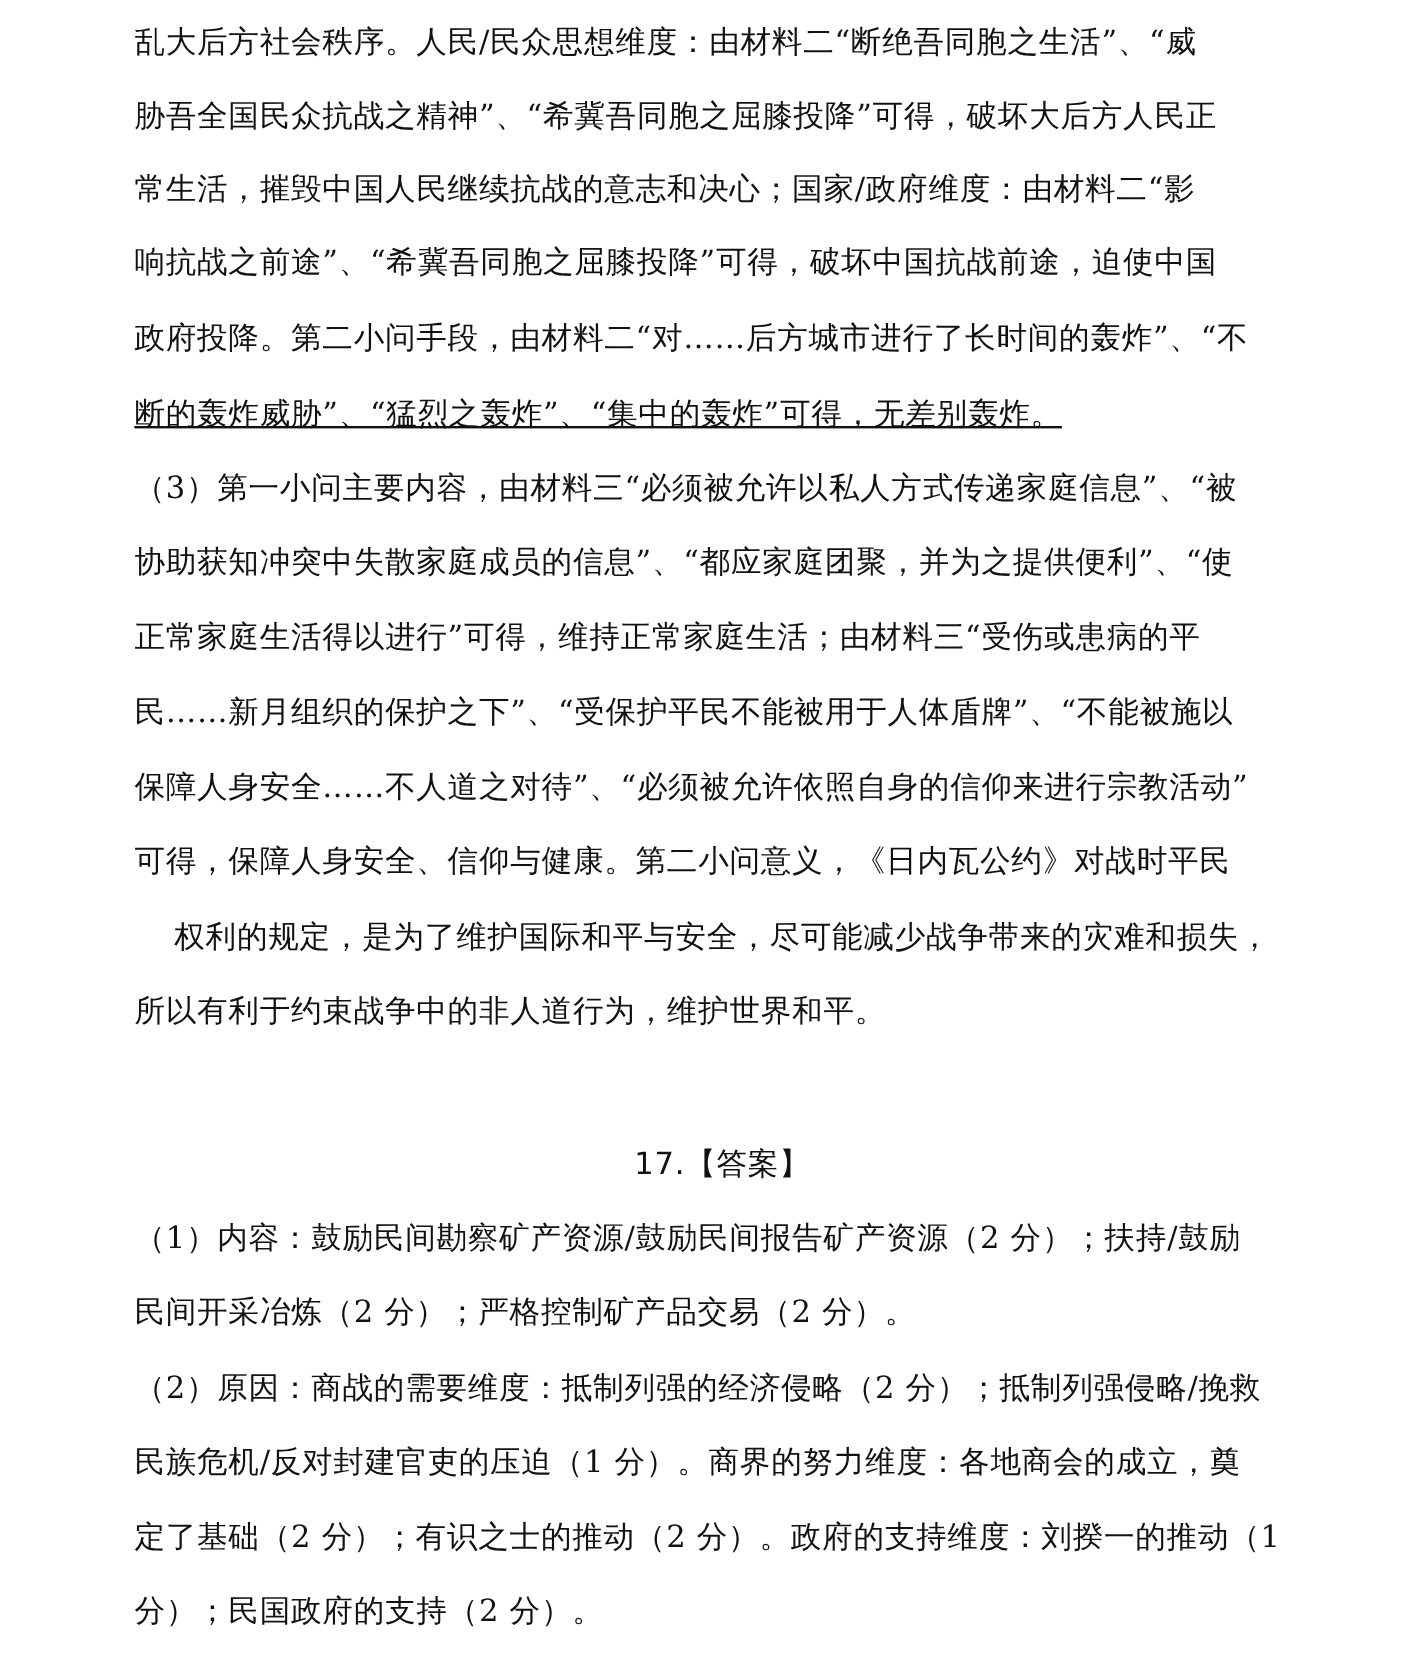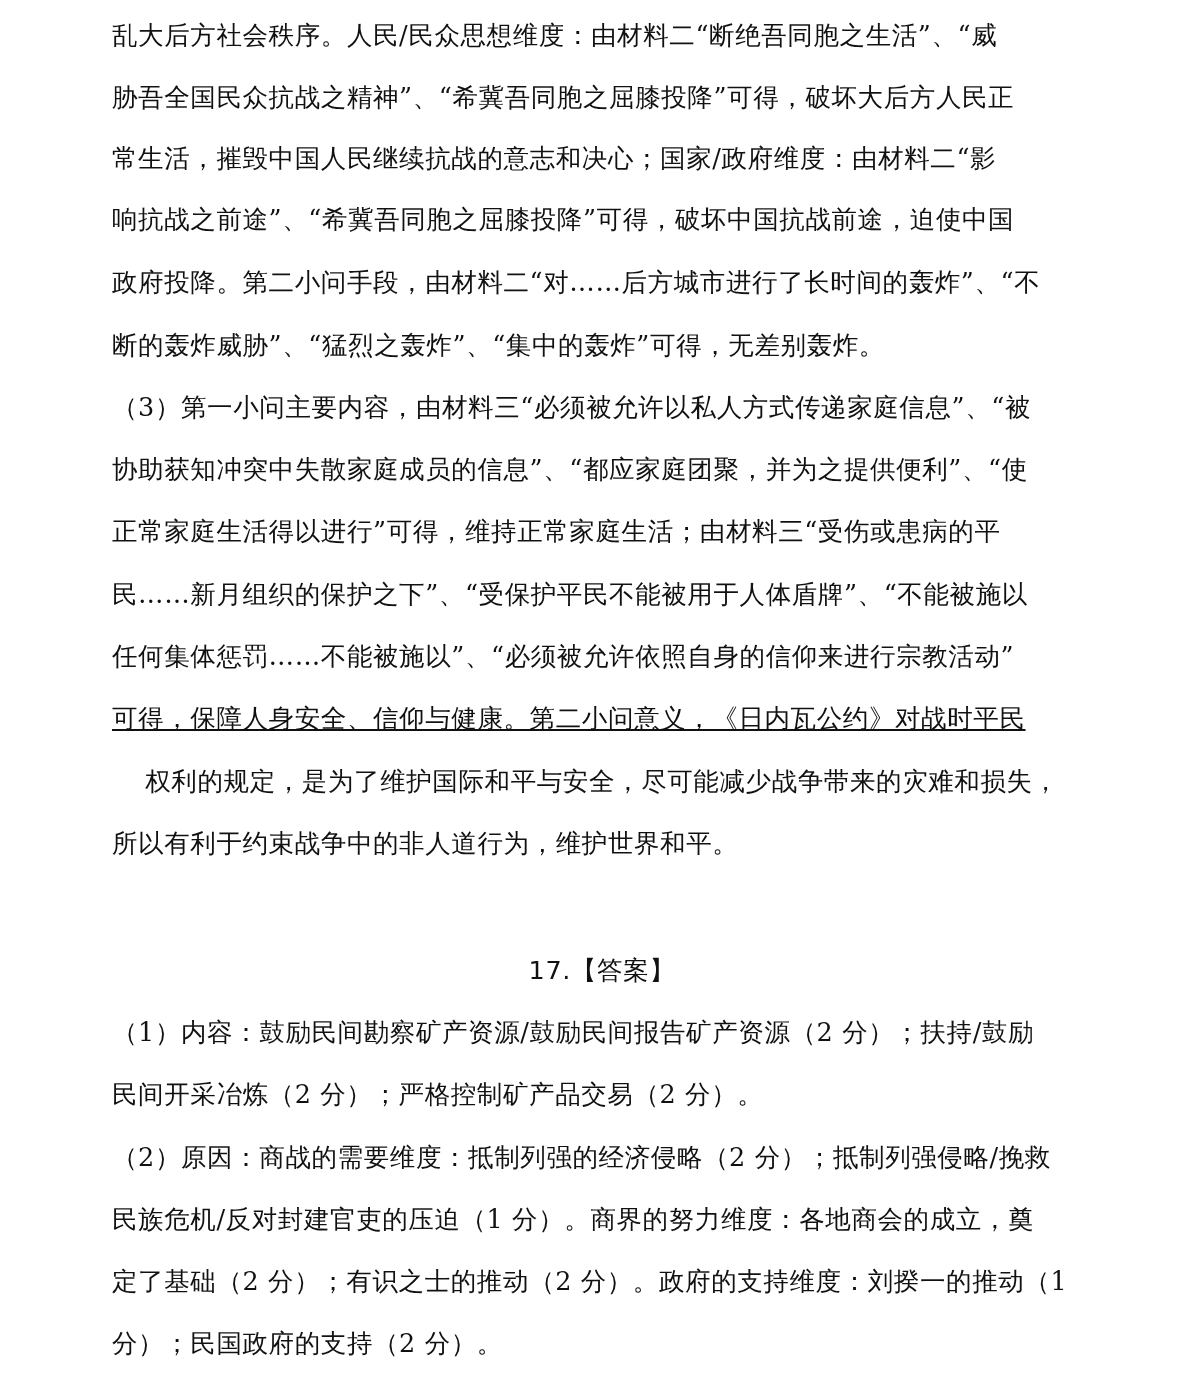--- a/index.html
+++ b/index.html
@@ -41,27 +41,27 @@
 <body>
 
 <div class="page">
 
   <div>
     <div class="line" style="top:15px;">乱大后方社会秩序。人民/民众思想维度：由材料二“断绝吾同胞之生活”、“威</div>
     <div class="line" style="top:77px;">胁吾全国民众抗战之精神”、“希冀吾同胞之屈膝投降”可得，破坏大后方人民正</div>
     <div class="line" style="top:138px;">常生活，摧毁中国人民继续抗战的意志和决心；国家/政府维度：由材料二“影</div>
     <div class="line" style="top:199px;">响抗战之前途”、“希冀吾同胞之屈膝投降”可得，破坏中国抗战前途，迫使中国</div>
     <div class="line" style="top:262px;">政府投降。第二小问手段，由材料二“对……后方城市进行了长时间的轰炸”、“不</div>
-    <div class="line" style="top:325px;">断的轰炸威胁”、“猛烈之轰炸”、“集中的轰炸”可得，无差别轰炸。</div>
+    <div class="line" style="top:325px;text-decoration:underline;">断的轰炸威胁”、“猛烈之轰炸”、“集中的轰炸”可得，无差别轰炸。</div>
     <div class="line" style="top:387px;">（3）第一小问主要内容，由材料三“必须被允许以私人方式传递家庭信息”、“被</div>
     <div class="line" style="top:449px;">协助获知冲突中失散家庭成员的信息”、“都应家庭团聚，并为之提供便利”、“使</div>
     <div class="line" style="top:511px;">正常家庭生活得以进行”可得，维持正常家庭生活；由材料三“受伤或患病的平</div>
     <div class="line" style="top:574px;">民……新月组织的保护之下”、“受保护平民不能被用于人体盾牌”、“不能被施以</div>
-    <div class="line" style="top:636px;">任何集体惩罚……不能被施以”、“必须被允许依照自身的信仰来进行宗教活动”</div>
-    <div class="line" style="top:698px;text-decoration:underline;">可得，保障人身安全、信仰与健康。第二小问意义，《日内瓦公约》对战时平民</div>
+    <div class="line" style="top:636px;">保障人身安全……不人道之对待”、“必须被允许依照自身的信仰来进行宗教活动”</div>
+    <div class="line" style="top:698px;">可得，保障人身安全、信仰与健康。第二小问意义，《日内瓦公约》对战时平民</div>
     <div class="line" style="top:761px;text-align:center;">权利的规定，是为了维护国际和平与安全，尽可能减少战争带来的灾难和损失，</div>
     <div class="line" style="top:823px;">所以有利于约束战争中的非人道行为，维护世界和平。</div>
   </div>
 
   <div>
     <div class="line heading" style="top:950px;text-align:center;">17.【答案】</div>
     <div class="line" style="top:1012px;">（1）内容：鼓励民间勘察矿产资源/鼓励民间报告矿产资源（2 分）；扶持/鼓励</div>
     <div class="line" style="top:1074px;">民间开采冶炼（2 分）；严格控制矿产品交易（2 分）。</div>
     <div class="line" style="top:1137px;">（2）原因：商战的需要维度：抵制列强的经济侵略（2 分）；抵制列强侵略/挽救</div>
     <div class="line" style="top:1199px;">民族危机/反对封建官吏的压迫（1 分）。商界的努力维度：各地商会的成立，奠</div>

